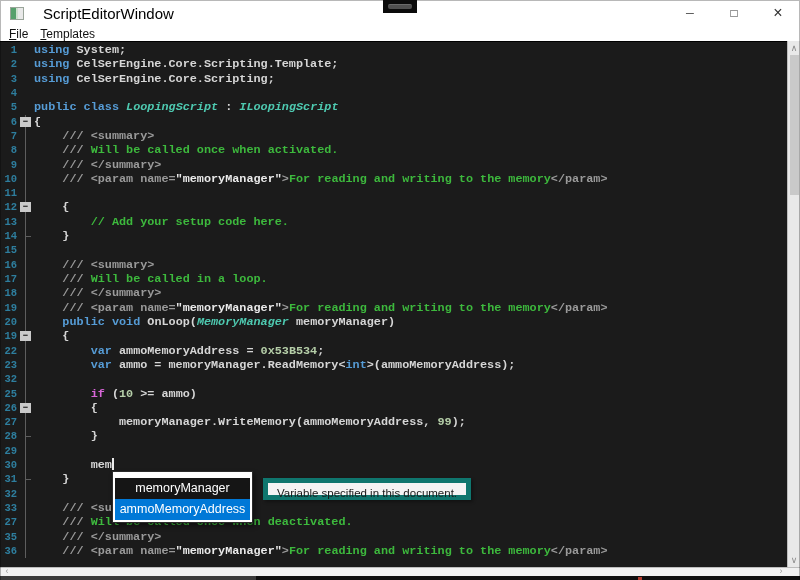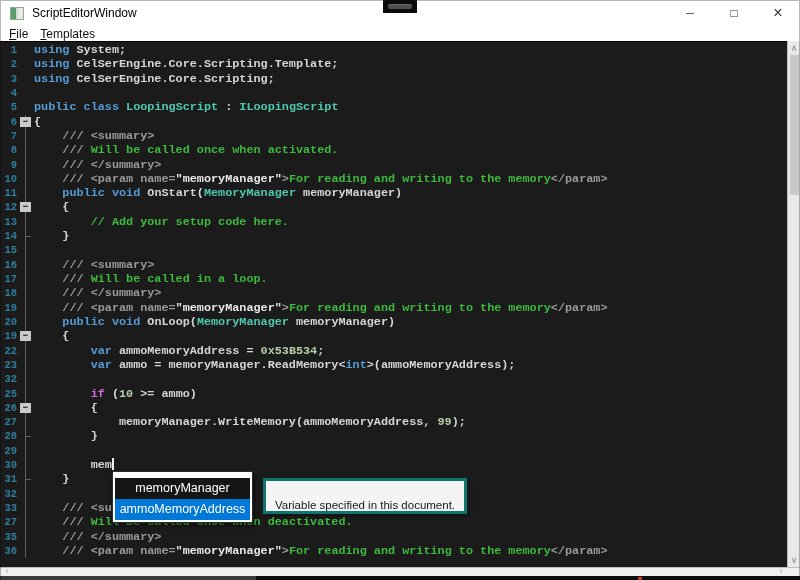--- a/index.html
+++ b/index.html
@@ -7,21 +7,21 @@
               font-family:"Liberation Sans", sans-serif; position: relative; }
 
   .window-frame { position:absolute; inset:0; border:1px solid rgba(0,0,0,.28);
                   border-bottom:none; pointer-events:none; z-index:50; }
 
   
   .titlebar { position:absolute; left:0; top:0; width:800px; height:26px; background:#fff;
               display:flex; align-items:center; }
   .win-icon { width:14px; height:13px; margin-left:10px; border:1px solid #9aa59a;
               background:linear-gradient(90deg,#57a06c 0 38%,#cfe0cf 38% 55%,#e9e9e9 55%); }
-  .win-title { margin-left:8px; font-size:12px; color:#000; }
+  .win-title { margin-left:19px; font-size:15px; color:#000; }
   .win-controls { position:absolute; right:0; top:0; height:26px; display:flex; }
   .win-btn { width:44px; height:26px; display:flex; align-items:center; justify-content:center;
              color:#333; font-size:11px; }
   .win-btn.close { font-size:16px; }
   .win-btn.max { font-size:12px; }
   .top-overlay { position:absolute; left:383px; top:0; width:34px; height:13px; background:#0b0b0b; z-index:60; }
   .top-overlay .bar { position:absolute; left:5px; top:4px; width:24px; height:5px;
                       background:#4f4f4f; border-radius:2px; border-top:1px solid #6a6a6a; }
 
   
@@ -43,42 +43,42 @@
   .fold-margin { width:14px; flex:0 0 14px; position:relative; }
   .fold-line::before, .fold-end::before, .fold-boxed::before {
         content:""; position:absolute; left:6px; top:0; bottom:0; width:1px; background:#5e5e5e; }
   .fold-end::after { content:""; position:absolute; left:7px; top:7px; width:5px; height:1px; background:#5e5e5e; }
   .fold-box { position:absolute; left:1px; top:2px; width:11px; height:10px; background:#cacaca;
               color:#000; font-size:9px; line-height:9px; text-align:center; z-index:1;
               font-family:"Liberation Sans",sans-serif; font-weight:bold; }
   .code-text { white-space:pre; margin-left:1px; }
   .tk-kw   { color:var(--c-kw); }
   .tk-ctrl { color:var(--c-ctrl); }
-  .tk-type { color:var(--c-type); }
+  .tk-type { color:var(--c-type);font-style:italic; }
   .tk-pl   { color:var(--c-pl); }
   .tk-num  { color:var(--c-num);font-family:Liberation Mono, monospace; }
   .tk-doc  { color:var(--c-doc); }
   .tk-docg { color:var(--c-docg);font-family:Liberation Mono, monospace; }
   .tk-docb { color:var(--c-docb); }
   .tk-com  { color:var(--c-com); }
   .caret { display:inline-block; width:2px; height:12px; background:var(--c-caret,#eaeaea);
            vertical-align:-2px; }
 
   
   .completion { position:absolute; left:112px; top:471px; width:141px; background:#fff;
                 border:1px solid #2b2b2b; padding:6px 2px 2px 2px; z-index:20;
                 box-shadow:2px 3px 5px rgba(0,0,0,.45); }
   .completion-item { height:21px; line-height:21px; background:#151515; color:#fff;
                      text-align:center; font-size:12.5px; font-family:"Liberation Sans",sans-serif; }
   .completion-item.selected { background:var(--c-sel,#0078d7); }
 
   
   .ac-tooltip { position:absolute; left:263px; top:478px; height:22px; background:#f4f4f4;
-                border:3px solid #0f766e; color:#1a1a1a; font-size:11.5px; line-height:18px;
-                padding:15px 9px; z-index:20; box-shadow:2px 2px 3px rgba(0,0,0,.35); white-space:nowrap; }
+                border:5px solid #0f766e; color:#1a1a1a; font-size:11.5px; line-height:18px;
+                padding:1px 9px; z-index:20; box-shadow:2px 2px 3px rgba(0,0,0,.35); white-space:nowrap; }
 
   
   .vscroll { position:absolute; left:787px; top:41px; width:13px; height:526px; background:#e9e9e9;
              border-left:1px solid #bdbdbd; z-index:5; }
   .vscroll .arrow { position:absolute; left:0; width:12px; height:12px; color:#8a8a8a;
                     font-size:9px; text-align:center; line-height:12px; }
   .vscroll .up { top:1px; } .vscroll .down { bottom:1px; }
   .vscroll .thumb { position:absolute; left:2px; top:14px; width:9px; height:140px; background:#c9c9c9; }
   .hscroll { position:absolute; left:0; top:567px; width:800px; height:9px; background:#f1f1f1;
              border-top:1px solid #bdbdbd; z-index:5; }
@@ -168,21 +168,20 @@
         <span class="code-text"><span>    </span><span class="tk-doc">/// &lt;/summary&gt;</span></span>
       </div>
       <div class="code-line">
         <span class="ln">10</span>
         <span class="fold-margin fold-line"></span>
         <span class="code-text"><span>    </span><span class="tk-doc">/// &lt;param name=</span><span class="tk-docb">"memoryManager"</span><span class="tk-doc">&gt;</span><span class="tk-docg">For reading and writing to the memory</span><span class="tk-doc">&lt;/param&gt;</span></span>
       </div>
       <div class="code-line">
         <span class="ln">11</span>
         <span class="fold-margin fold-line"></span>
-        <span class="code-text"><span>    </span><span class="tk-kw">public</span><span class="tk-pl"> </span><span class="tk-kw">void</span><span class="tk-pl"> OnStart(</span><span class="tk-type">MemoryManager</span><span class="tk-pl"> memoryManager)</span></span>
       </div>
       <div class="code-line">
         <span class="ln">12</span>
         <span class="fold-margin fold-boxed">
           <span class="fold-box">−</span>
         </span>
         <span class="code-text"><span>    </span><span class="tk-pl">{</span></span>
       </div>
       <div class="code-line">
         <span class="ln">13</span>

